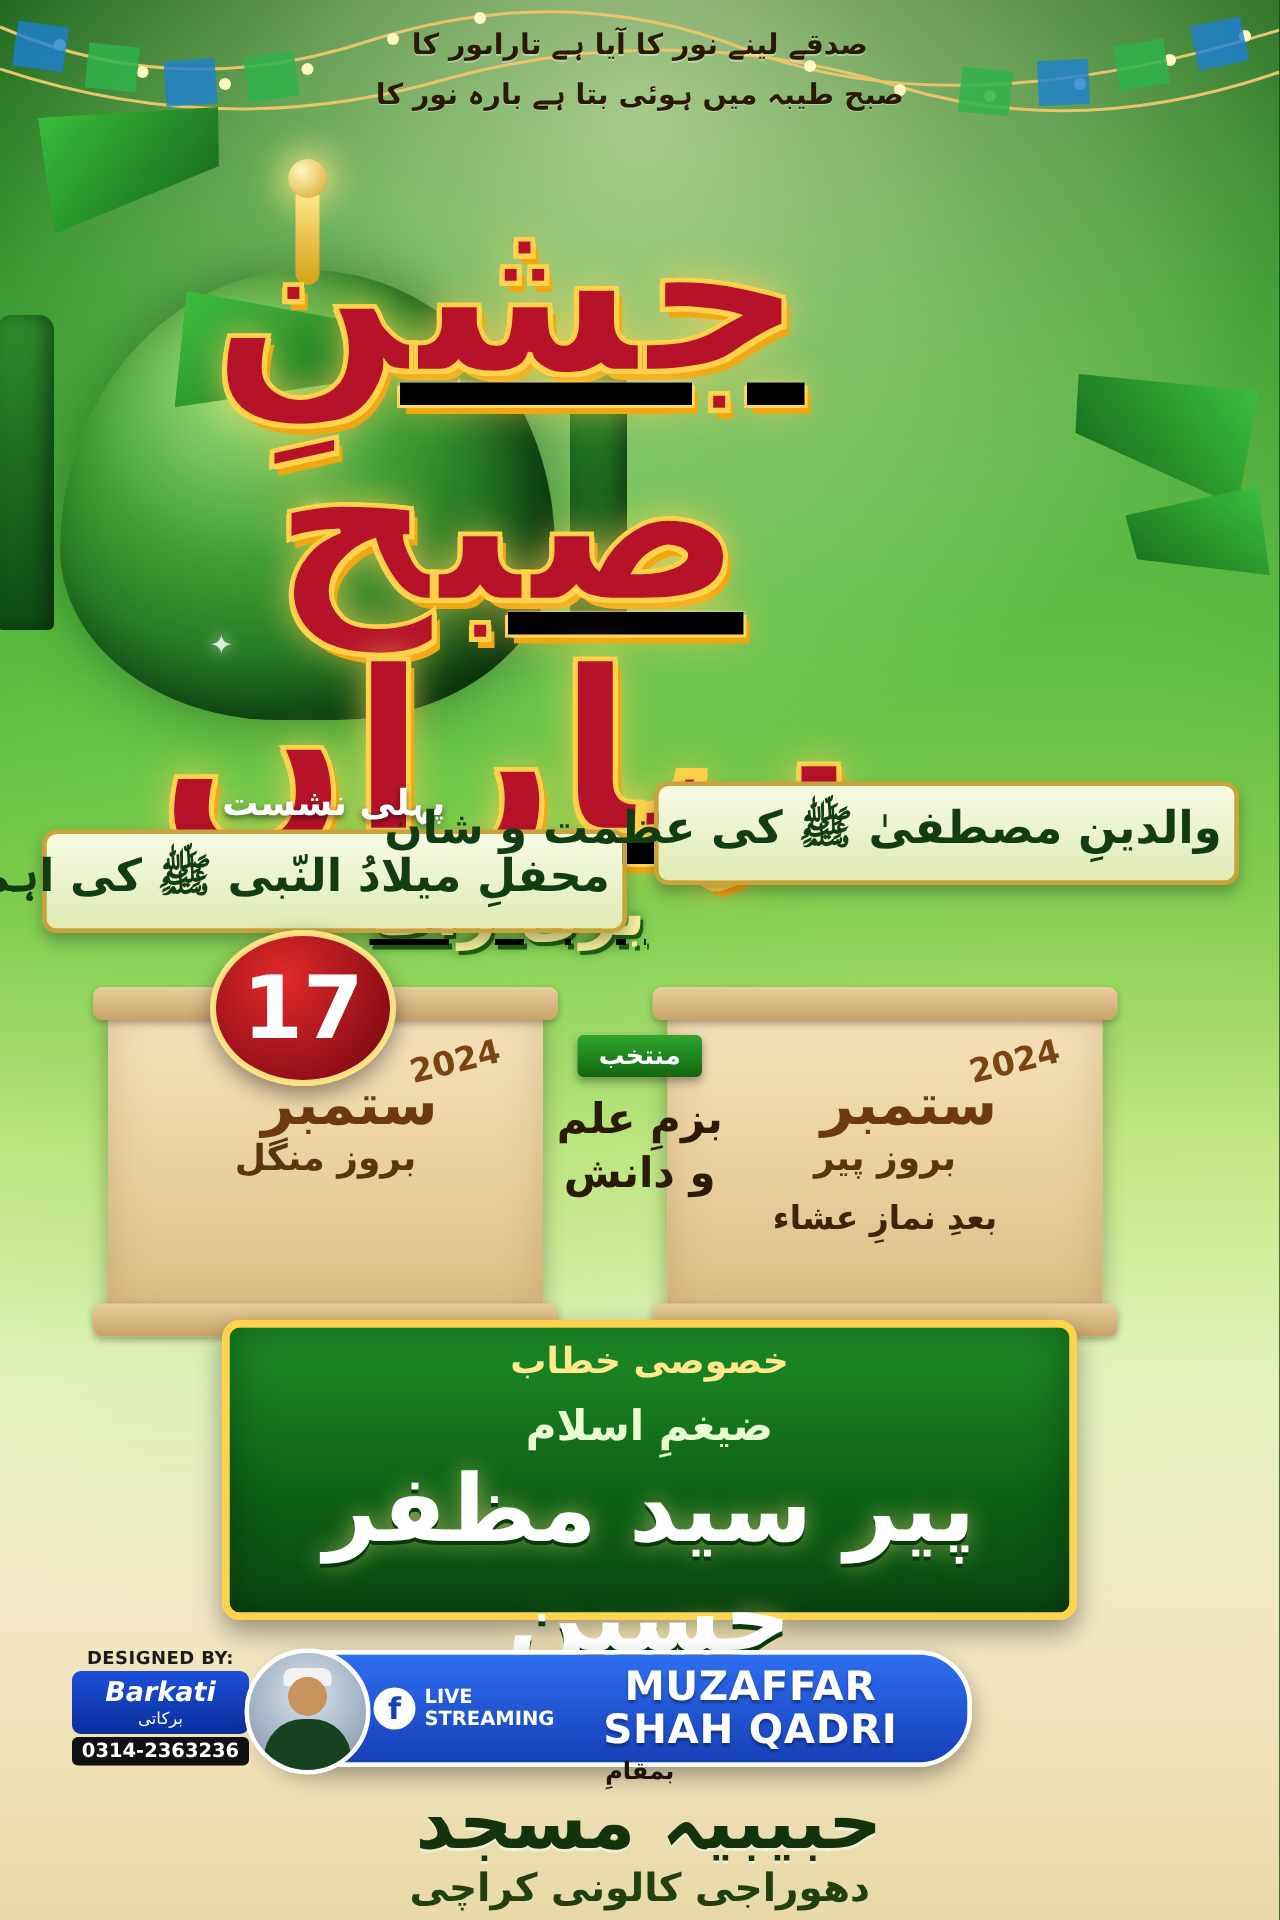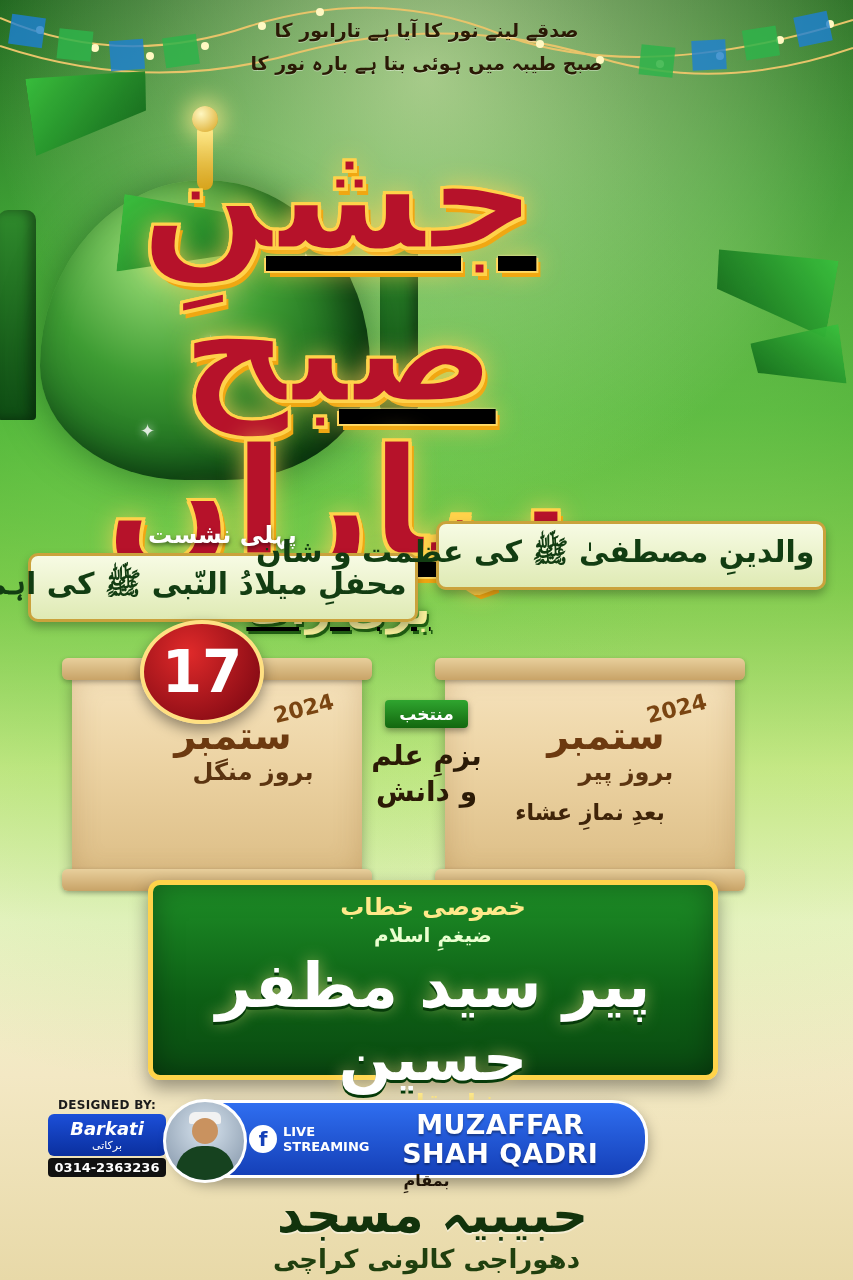--- a/index.html
+++ b/index.html
@@ -121,37 +121,37 @@
   .scroll .month{
     position:absolute;top:42px;left:16px;width:100%;text-align:center;
     font-size:38px;font-weight:bold;color:#6d3a10;
   }
   .scroll .year{
     position:absolute;top:24px;right:28px;font-size:22px;font-weight:bold;color:#7a4512;
     transform:rotate(-14deg);
   }
   .scroll .day{
     position:absolute;top:86px;left:0;width:100%;text-align:center;
-    font-size:24px;font-weight:bold;color:#5b3410;padding-left:36px;
+    font-size:24px;font-weight:bold;color:#5b3410;
   }
   .scroll .time{
     position:absolute;top:128px;left:0;width:100%;text-align:center;
     font-size:22px;font-weight:bold;color:#3f2409;
   }
   .daybadge{
     position:absolute;top:0;width:116px;height:96px;border-radius:50%;
     background:radial-gradient(circle at 38% 30%,#e02a2a,#8d0d16 75%);
     border:4px solid #ffe082;color:#fff;font-size:58px;font-weight:bold;
     display:flex;align-items:center;justify-content:center;
     box-shadow:0 6px 14px rgba(0,0,0,.4);
   }
   .badge-right{right:195px;}
   .badge-left{left:140px;}
   .center-tag{
-    position:absolute;top:80px;left:50%;transform:translateX(-50%);
+    position:absolute;top:70px;left:50%;transform:translateX(-50%);
     width:170px;text-align:center;direction:rtl;
   }
   .center-tag .flagtag{
     display:inline-block;background:linear-gradient(180deg,#2fa52f,#13670f);
     color:#fff;font-size:17px;font-weight:bold;padding:4px 14px;border-radius:4px;
     box-shadow:0 3px 6px rgba(0,0,0,.35);
   }
   .center-tag .bazm{
     margin-top:10px;font-size:28px;font-weight:bold;color:#2b1a06;line-height:1.3;
   }
@@ -161,21 +161,21 @@
     position:absolute;top:880px;left:148px;width:560px;height:190px;
     background:linear-gradient(180deg,#1e8f27,#0d5f15 60%,#0a4a11);
     border:5px solid #ffd34a;border-radius:12px;
     box-shadow:0 8px 18px rgba(0,0,0,.38), inset 0 0 30px rgba(0,0,0,.35);
     direction:rtl;text-align:center;
   }
   .speaker .khitab{
     margin-top:8px;font-size:24px;font-weight:bold;color:#ffe98a;
   }
   .speaker .zeghm{
-    margin-top:2px;font-size:20px;font-weight:bold;color:#eaffd0;
+    margin-top:13px;font-size:28px;font-weight:bold;color:#eaffd0;
   }
   .speaker .name{
     margin-top:2px;font-size:62px;font-weight:bold;color:#fff;
     text-shadow:0 3px 0 #063b09, 0 0 16px rgba(255,235,140,.55);
     letter-spacing:-2px;
   }
   .speaker .qadri{
     margin-top:-6px;font-size:26px;font-weight:bold;color:#ffe98a;
   }
 

